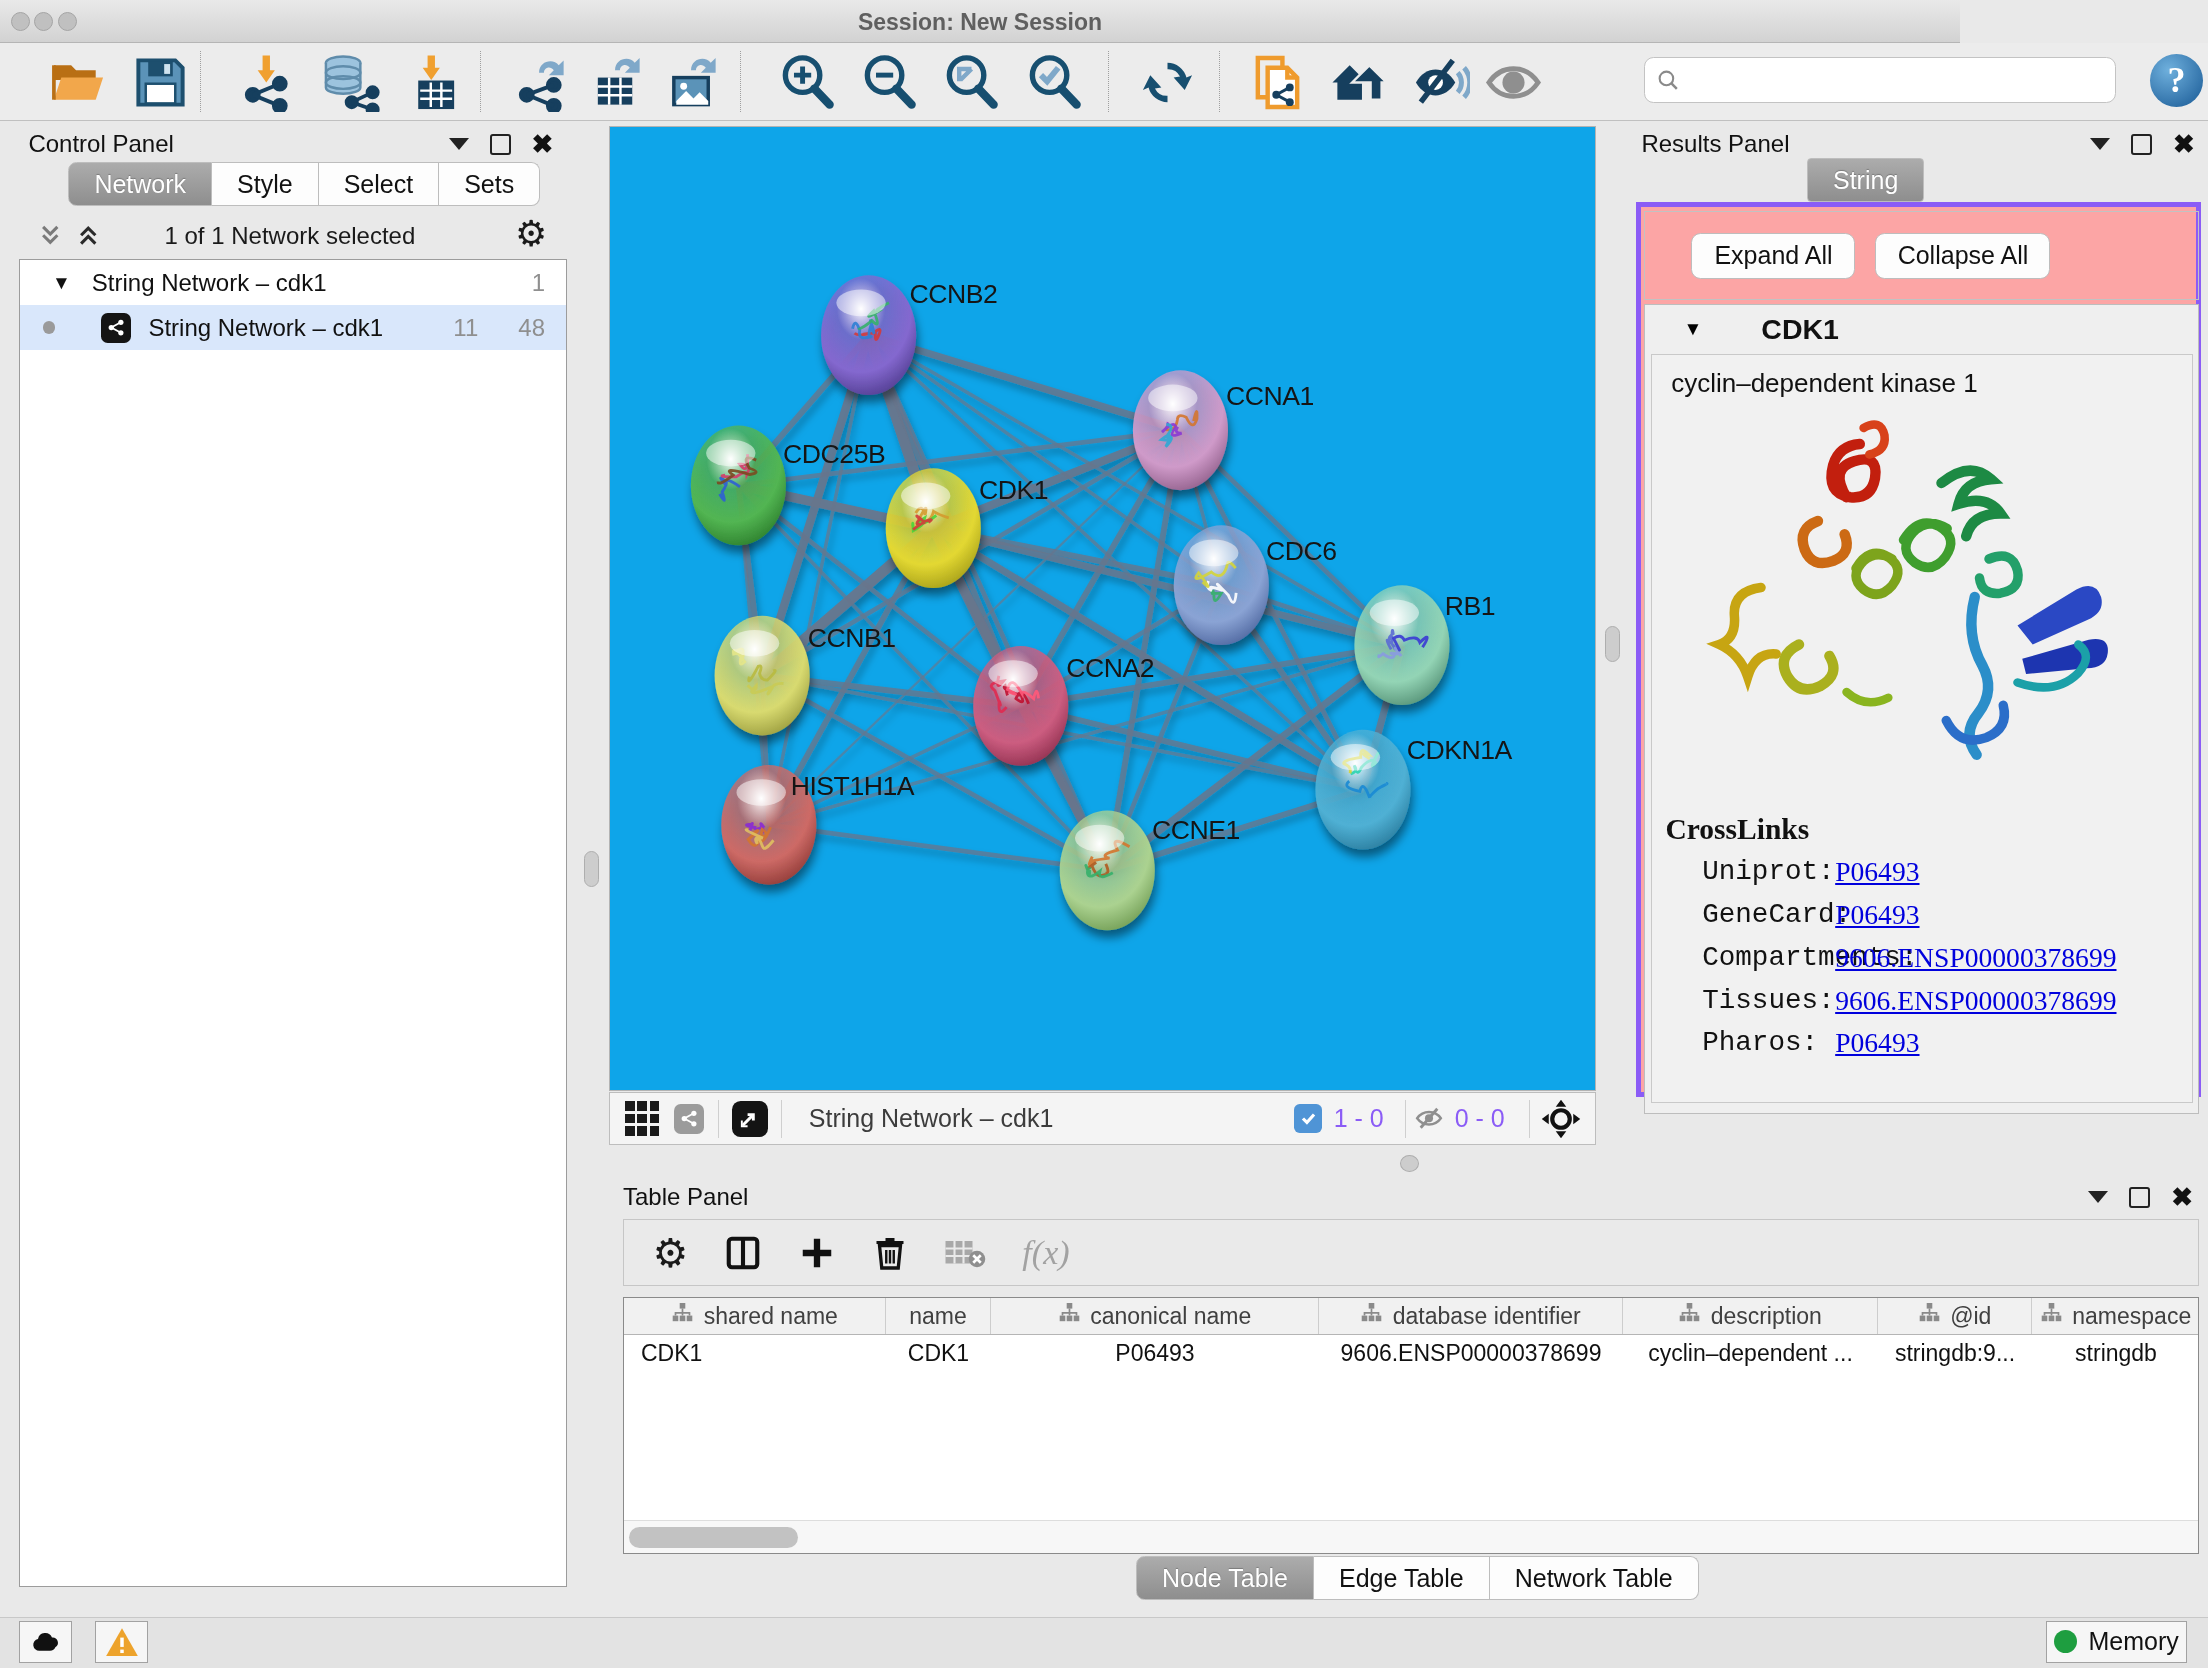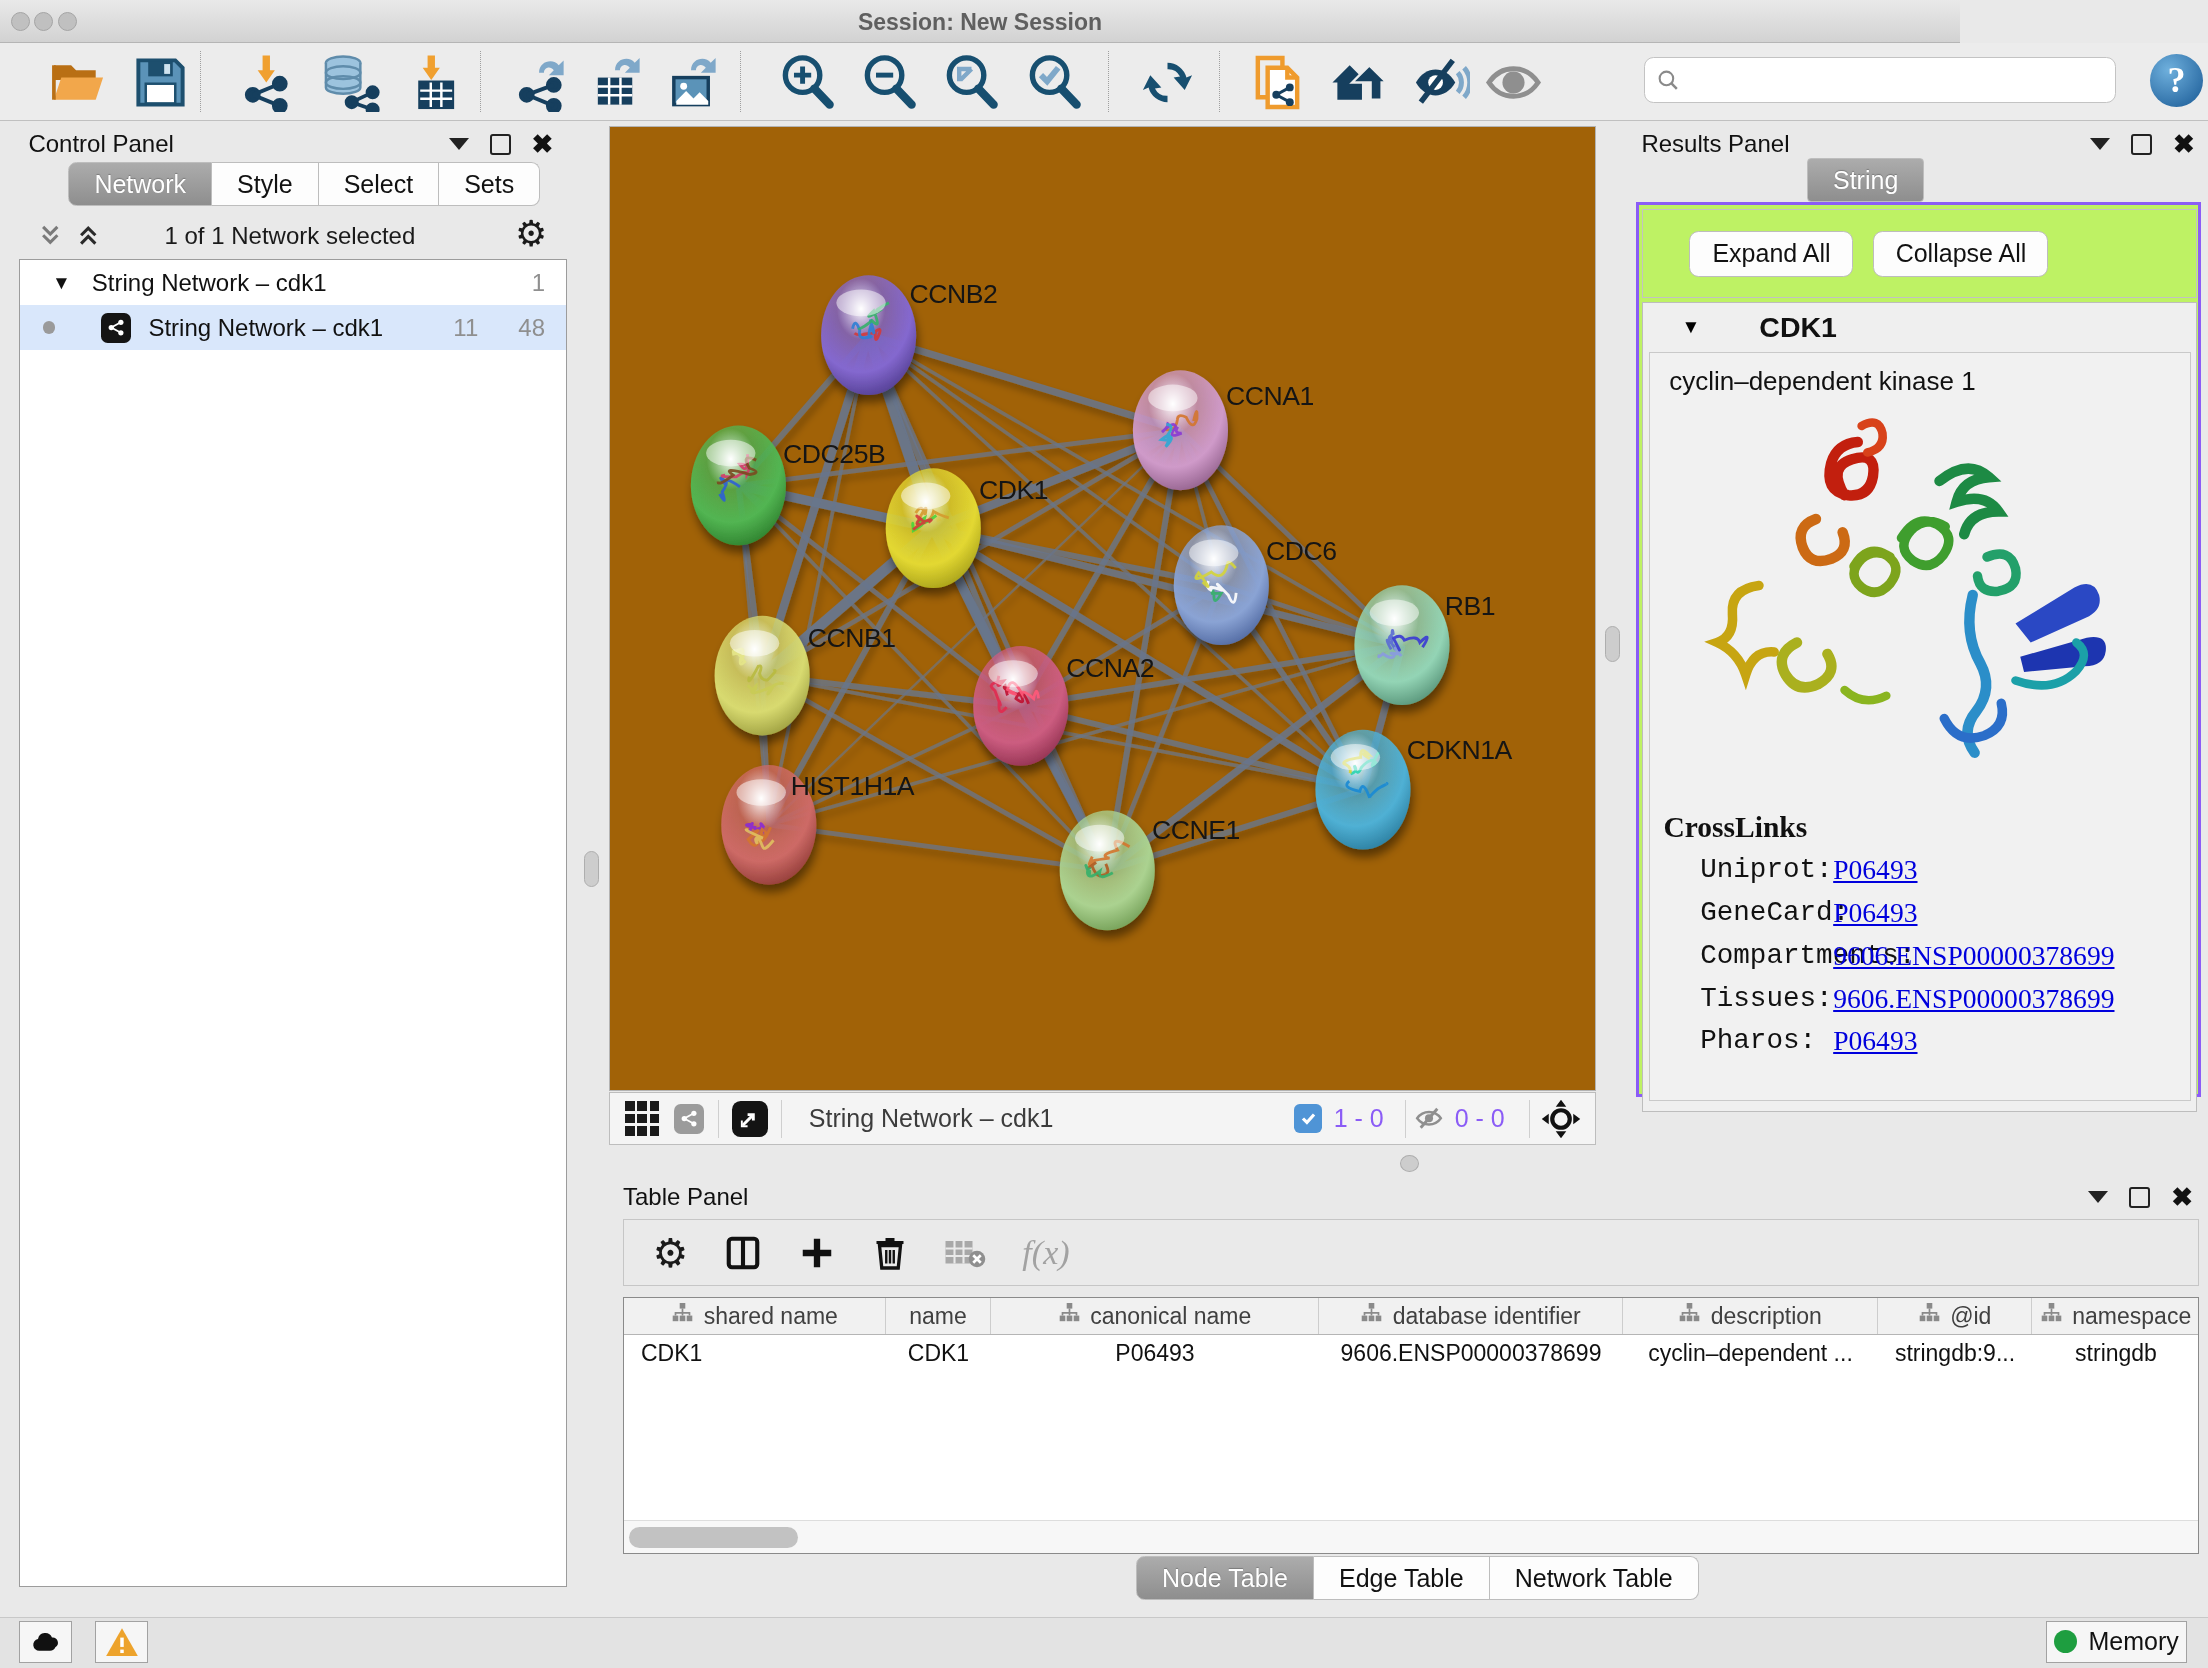--- a/index.html
+++ b/index.html
@@ -45,36 +45,36 @@
   .cp-subrow{position:absolute;left:0;top:93px;width:100%;height:38px;}
   .chev{position:absolute;top:3.8px;}
   .gear{font-size:36px;color:#1a1a1a;line-height:34px;}
   .cp-list{position:absolute;left:7.6px;top:135px;width:548px;height:1328px;background:#fff;border:1px solid #9c9c9c;box-sizing:border-box;}
   .netrow{position:relative;height:45px;display:flex;align-items:center;font-size:24px;color:#111;}
   .netrow .cnt{color:#8f8f8f;}
   .netrow.sel{background:#d9e7fb;}
   .sharebadge{width:30px;height:30px;border-radius:6.7px;display:flex;align-items:center;justify-content:center;}
   .dotgray{width:12.4px;height:12.4px;border-radius:50%;background:#9a9a9a;}
   
-  .net-canvas{position:absolute;left:609px;top:126px;width:987px;height:965px;background:#a16207;border:1px solid #b3b3b3;box-sizing:border-box;}
+  .net-canvas{position:absolute;left:609px;top:126px;width:987px;height:965px;background:#0ea5e9;border:1px solid #b3b3b3;box-sizing:border-box;}
   .net-footer{position:absolute;left:609px;top:1092px;width:987px;height:53px;background:#f4f4f4;
     border:1px solid #bdbdbd;box-sizing:border-box;display:flex;align-items:center;}
   .vf-sep{width:0;height:38px;border-left:1px solid #cfcfcf;margin:0 13.3px;}
   .grid9{display:grid;grid-template-columns:repeat(3,9.5px);grid-template-rows:repeat(3,9.5px);gap:2.9px;margin-left:15px;}
   .grid9 div{background:#1a1a1a;}
   .blackbadge{width:36px;height:36px;background:#141414;border-radius:8.6px;display:flex;align-items:center;justify-content:center;}
   .graybadge{background:#9b9b9b;}
   .nf-title{font-size:25px;color:#3c3c3c;margin-left:13.3px;}
   .nf-counts{margin-left:auto;display:flex;align-items:center;color:#8b5cf6;font-size:25px;text-align:right;}
   .checkbox{width:28.5px;height:28.5px;border-radius:5.7px;background:#4f94d6;display:flex;align-items:center;justify-content:center;}
   .splith{position:absolute;background:#cdcdcd;border:1px solid #aeaeae;border-radius:7.6px;}
   
   .results-panel{position:absolute;left:1630px;top:124px;width:578px;height:1056px;}
   .rp-tab{position:absolute;left:177px;top:34px;}
-  .rp-outer{position:absolute;left:5.7px;top:78px;width:565px;height:895px;background:#bef264;border:3px solid #8b5cf6;box-sizing:border-box;}
+  .rp-outer{position:absolute;left:5.7px;top:78px;width:565px;height:895px;background:#fca5a5;border:5px solid #8b5cf6;box-sizing:border-box;}
   .rp-btnbox{position:absolute;left:3.8px;top:3.8px;width:555px;height:89px;border:1px solid #c2c2c2;box-sizing:border-box;}
   .rp-btn{position:absolute;height:44px;background:#fdfdfd;border:1px solid #bdbdbd;border-radius:9.5px;
     font-size:25px;color:#111;display:flex;align-items:center;justify-content:center;}
   .rp-section{position:absolute;left:3.8px;top:97px;width:555px;height:810px;border:1px solid #bdbdbd;background:#efefef;box-sizing:border-box;}
   .rp-sechead{position:absolute;left:0;top:0;width:100%;height:48px;display:flex;align-items:center;}
   .rp-content{position:absolute;left:5.7px;top:49px;width:542px;height:749px;border:1px solid #c9c9c9;background:#f1f1f1;box-sizing:border-box;}
   .rp-desc{position:absolute;left:19px;top:13.3px;font-size:26px;color:#111;}
   .xl-title{position:absolute;left:13.3px;font-family:"Liberation Serif",serif;font-weight:bold;font-size:29.5px;color:#111;}
   .xl-row{position:absolute;left:0;width:100%;font-family:"Liberation Serif",serif;font-size:27.6px;color:#111;}
   .xl-row .lab{position:absolute;left:50px;font-family:Liberation Mono, monospace;}

